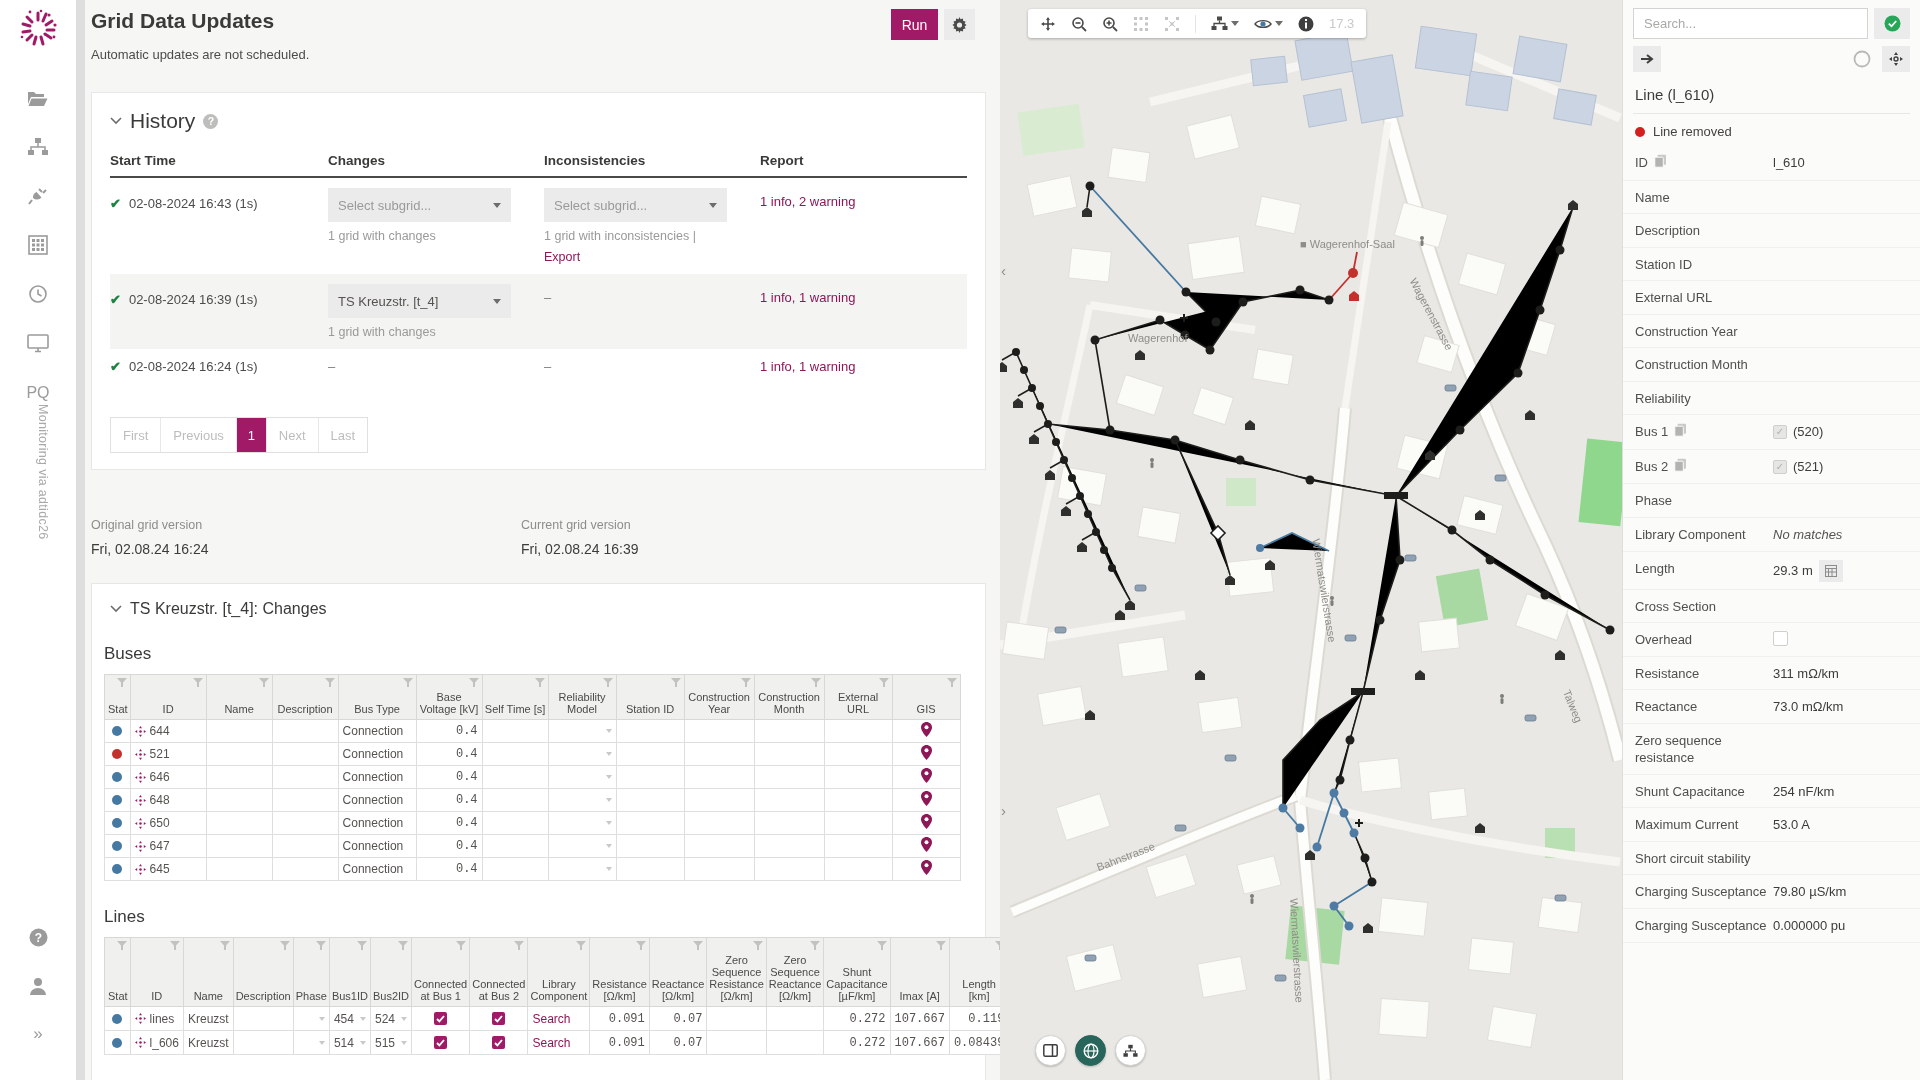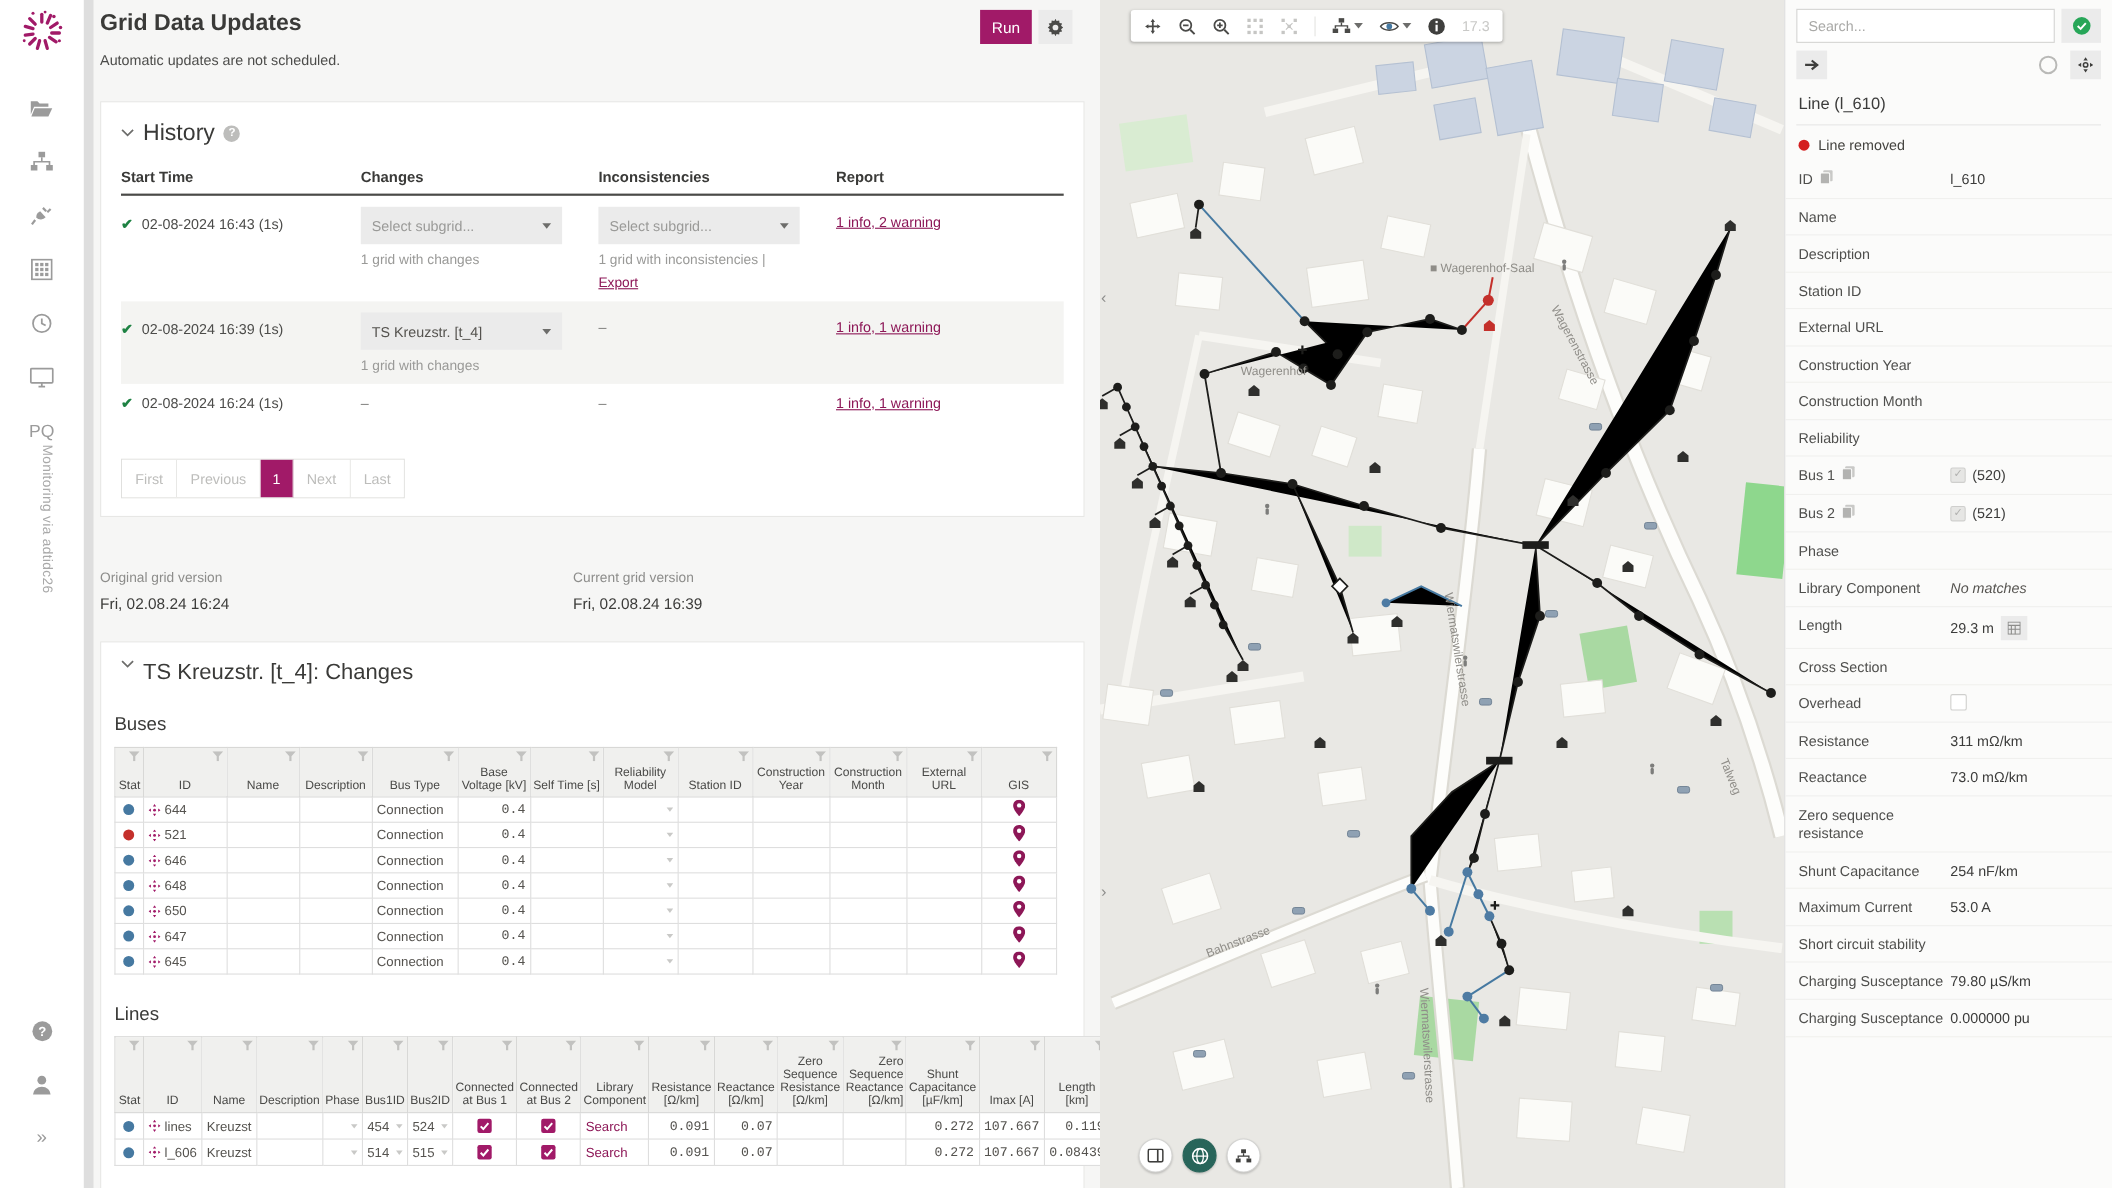--- a/index.html
+++ b/index.html
@@ -36,36 +36,36 @@
   .hist-headrow { border-bottom:2px solid #4a4a48; padding:10px 0 8px 0; font-size:13.5px; font-weight:bold; color:#3a3a38; }
   .hist-row { padding:10px 0; font-size:13px; color:#4c4c4a; align-items:start; }
   .hist-row.alt { background:#f4f4f2; }
   .hist-time { display:flex; gap:8px; align-items:center; padding-top:8px; }
   .checkmark { color:#1e8243; font-weight:bold; font-size:13px; }
   .select-box { width:183px; height:34px; background:#ebebeb; display:flex; align-items:center; justify-content:space-between;
     padding:0 10px; font-size:13px; color:#9a9a98; cursor:pointer; }
   .select-box.filled { color:#55534f; }
   .caret-down { width:0; height:0; border-left:4px solid transparent; border-right:4px solid transparent; border-top:5px solid #6d6d6b; }
   .muted-note { color:#9a9a98; font-size:12.5px; margin-top:7px; }
-  a.maglink { color:#8d1757; text-decoration:underline; cursor:pointer; }
+  a.maglink { color:#8d1757; cursor:pointer; }
   .dash { color:#7c7c7a; padding-top:6px; }
   .report-cell { padding-top:6px; }
 
   .pagination { position:absolute; left:18px; bottom:16px; display:flex; border:1px solid #e0e0de; }
   .page-btn { min-width:44px; height:34px; padding:0 12px; display:flex; align-items:center; justify-content:center;
     font-size:13px; color:#bdbdbb; border-right:1px solid #e8e8e6; background:#fff; cursor:pointer; }
   .page-btn:last-child { border-right:none; }
   .page-btn.active { background:#a11a68; color:#fff; min-width:30px; padding:0 8px; }
 
   .version-block { position:absolute; top:518px; font-size:12.5px; color:#8d8d8b; }
   .version-block .vval { margin-top:9px; font-size:14px; color:#3c3c3a; }
   #ver-orig { left:6px; } #ver-curr { left:416px;margin-left:20px; }
 
   #changes-card { top:583px; height:600px; }
-  .section-title { display:flex; gap:8px; padding:16px 18px 0 18px; font-size:20px; color:#3a3a38; }
+  .section-title { display:flex; gap:8px; align-items:center; padding:16px 18px 0 18px; font-size:16px; color:#3a3a38; }
   .tbl-heading { font-size:17px; color:#3a3a38; margin:26px 0 10px 12px; }
 
   table.data { border-collapse:collapse; margin-left:12px; table-layout:fixed; background:#fff; }
   table.data th { background:#f0f0ee; border:1px solid #d8d8d6; position:relative; vertical-align:bottom;
     font-weight:normal; font-size:11px; color:#4a4a48; text-align:center; padding:16px 2px 4px 2px; overflow:hidden; }
   table.data td { border:1px solid #dedede; font-size:12px; color:#55534f; padding:2px 4px; height:22px;
     overflow:hidden; white-space:nowrap; background:#fff; }
   .funnel { position:absolute; top:3px; right:3px; }
   td.num { text-align:right;font-family:Liberation Mono, monospace; }
   .stat-dot { width:10px; height:10px; border-radius:50%; margin:0 auto; }
@@ -711,21 +711,21 @@
                   <path d="M0,0 H10 L6,4.5 V9 H4 V4.5 Z" fill="#c2c2c0"></path>
                 </svg>
                 <div>Reactance [Ω/km]</div>
               </th>
               <th style="width: 54px;">
                 <svg class="funnel" width="10" height="9" viewBox="0 0 10 9">
                   <path d="M0,0 H10 L6,4.5 V9 H4 V4.5 Z" fill="#c2c2c0"></path>
                 </svg>
                 <div>Zero Sequence Resistance [Ω/km]</div>
               </th>
-              <th style="width: 54px; text-align: right;">
+              <th style="width: 54px;">
                 <svg class="funnel" width="10" height="9" viewBox="0 0 10 9">
                   <path d="M0,0 H10 L6,4.5 V9 H4 V4.5 Z" fill="#c2c2c0"></path>
                 </svg>
                 <div>Zero Sequence Reactance [Ω/km]</div>
               </th>
               <th style="width: 54px;">
                 <svg class="funnel" width="10" height="9" viewBox="0 0 10 9">
                   <path d="M0,0 H10 L6,4.5 V9 H4 V4.5 Z" fill="#c2c2c0"></path>
                 </svg>
                 <div>Shunt Capacitance [µF/km]</div>

